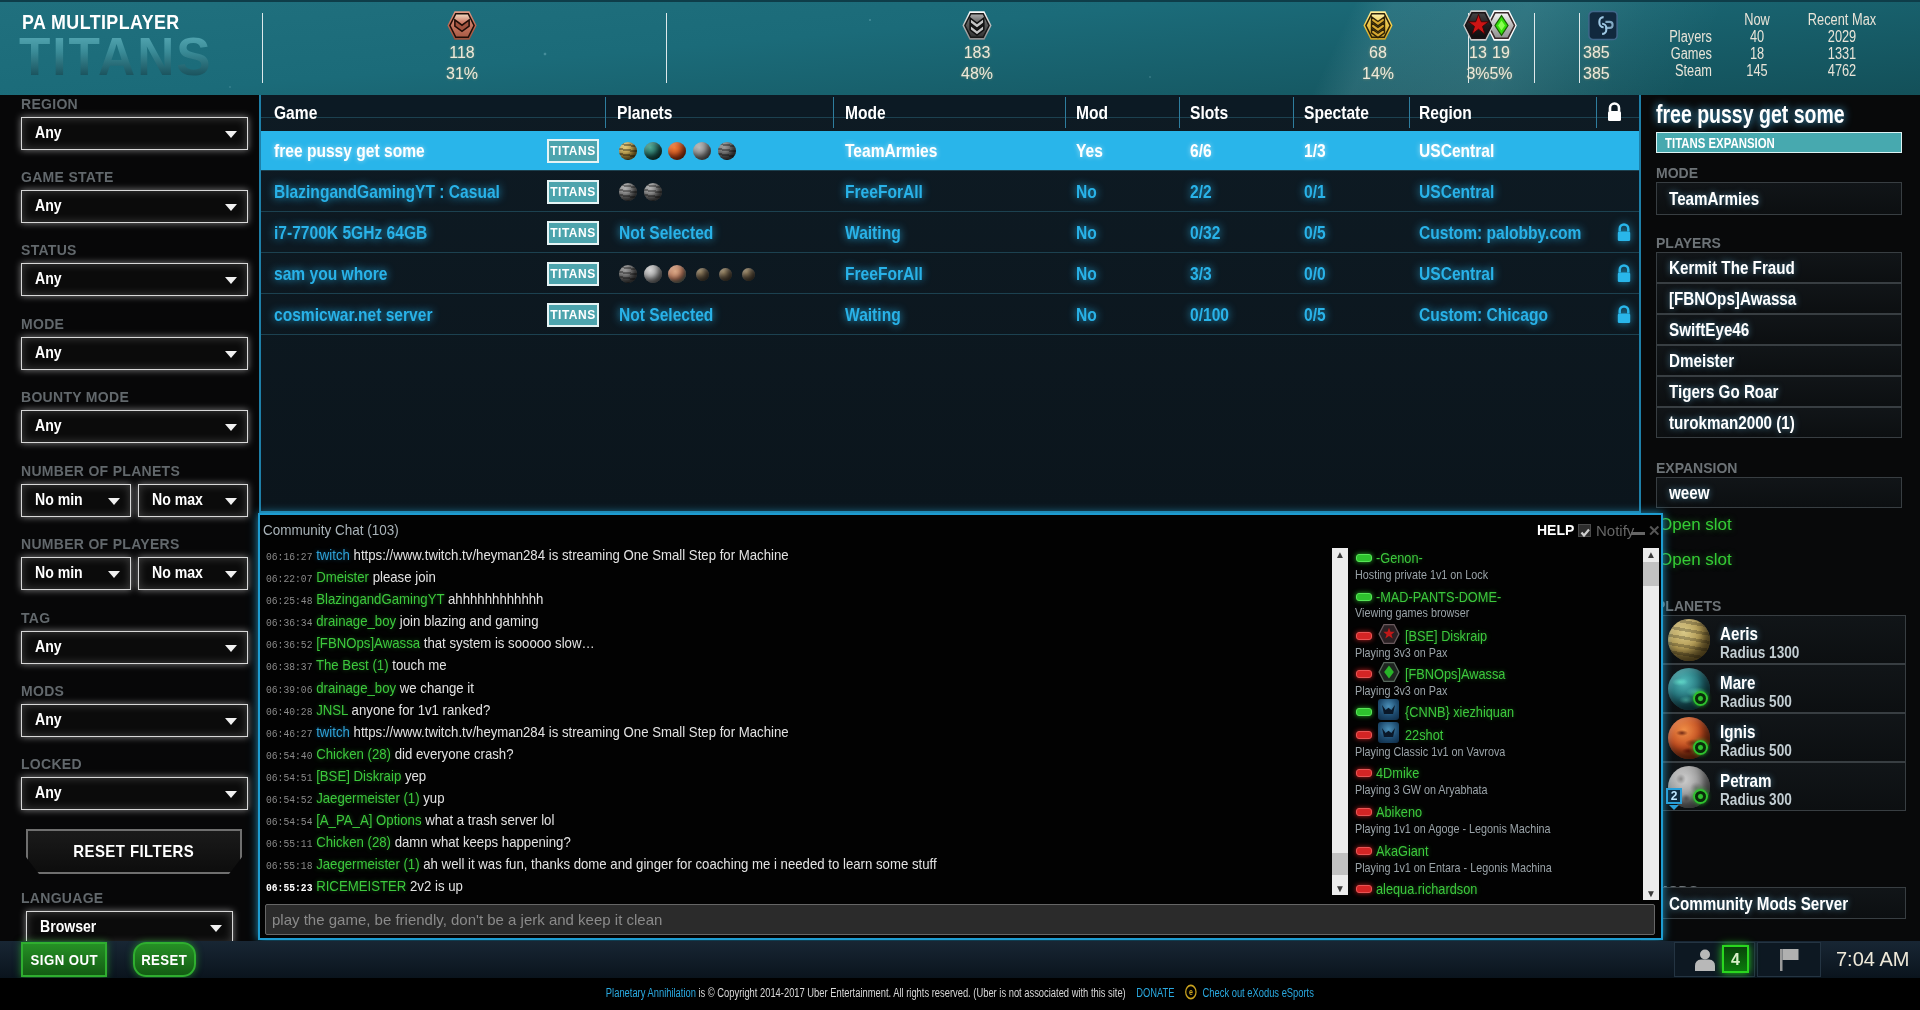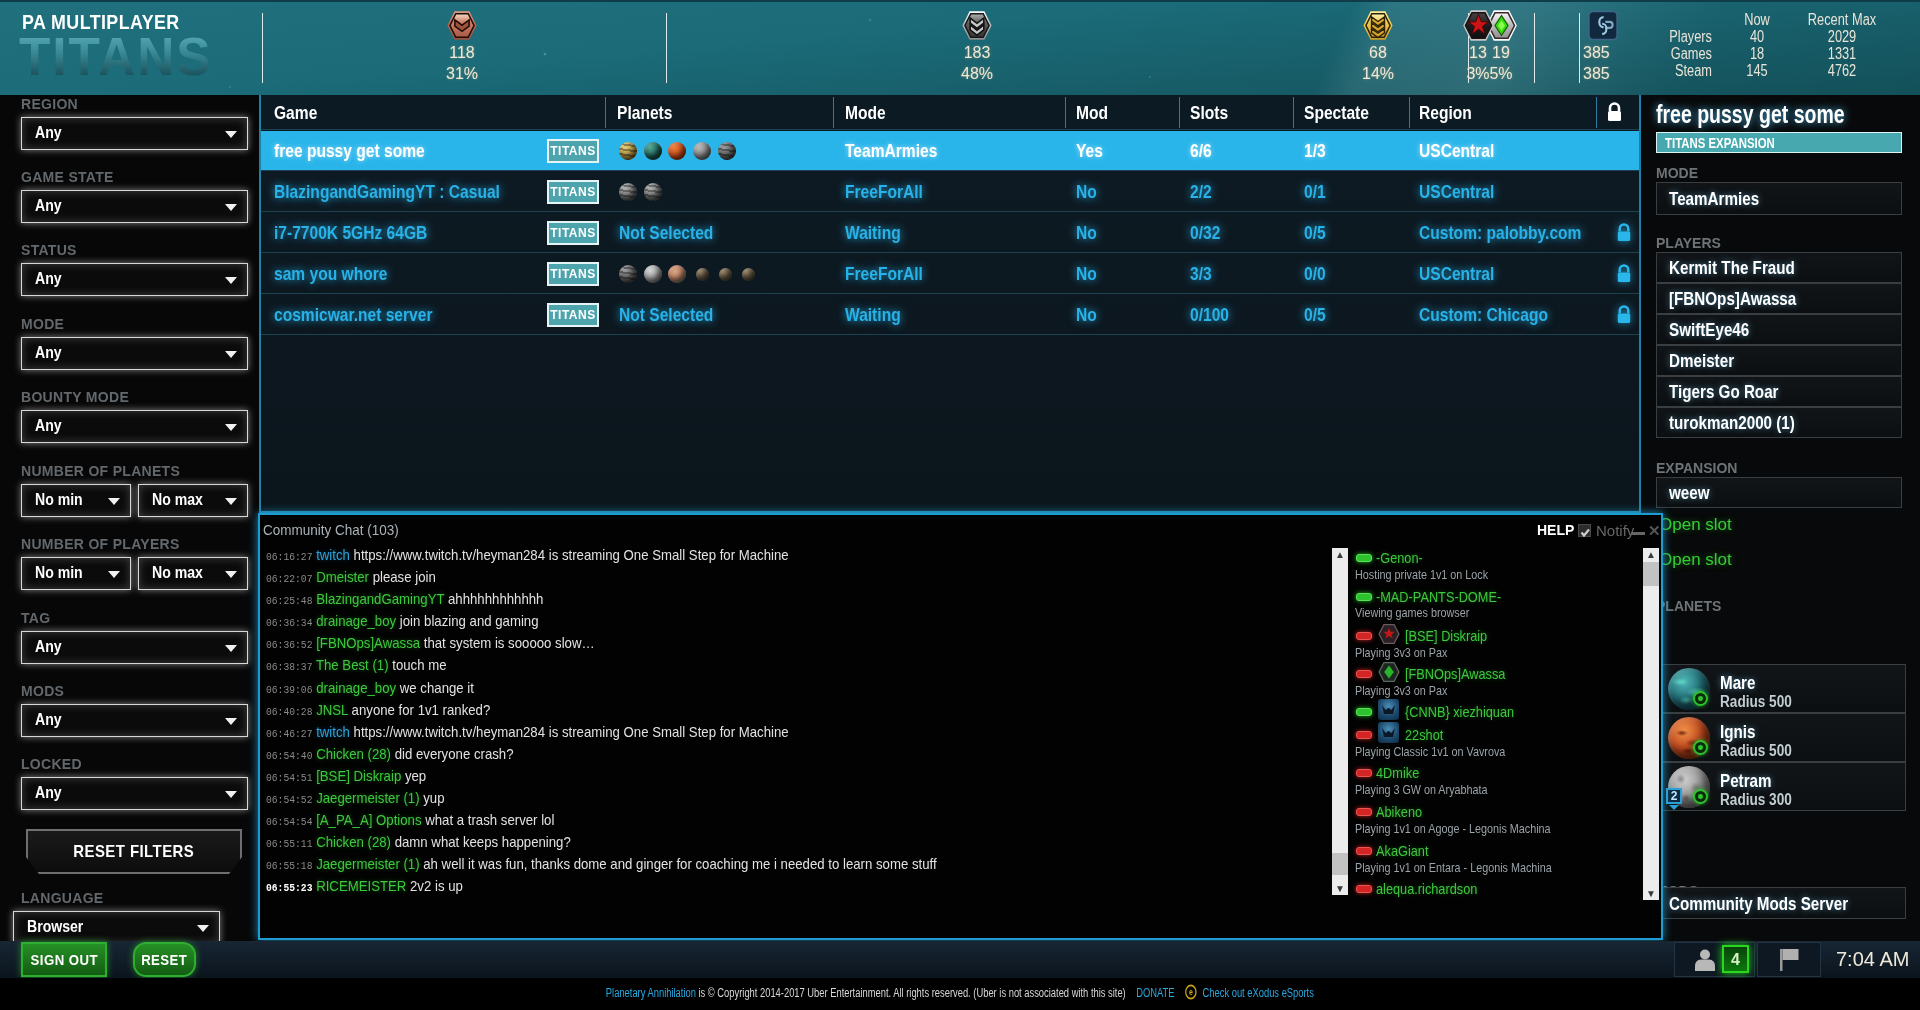--- a/index.html
+++ b/index.html
@@ -40,21 +40,21 @@
 #resetf span { display:inline-block; transform:scaleX(.88); }
 #resetf { position:absolute; left:26px; top:734px; width:216px; height:45px;
   background:linear-gradient(#1a1a1a,#0d0d0d); border:2px solid #6f6f6f;
   box-shadow:0 0 8px rgba(255,255,255,.35); color:#fff; font-size:17px; font-weight:bold;
   text-align:center; line-height:41px; letter-spacing:.5px;
   clip-path:polygon(0 0,216px 0,216px 28px,203px 45px,13px 45px,0 28px); }
 
 
 #tpanel { position:absolute; left:259px; top:95px; width:1382px; height:418px;
   background:linear-gradient(#0e1b24,#0b151c); border:2px solid #1e7fa8; border-top:none; }
-#thead { position:absolute; left:0; top:0; width:1378px; height:35px; background:#0c1a24; border-bottom:1px solid #1c4150; }
+#thead { position:absolute; left:0; top:0; width:1378px; height:23px; background:#0c1a24; border-bottom:1px solid #1c4150; }
 #thead .h { position:absolute; top:7px; color:#fff; font-size:19px; font-weight:bold; transform:scaleX(.82); transform-origin:left center; }
 #thead .vline { position:absolute; top:2px; height:31px; width:1px; background:#2e7d9e; }
 .trow { position:absolute; left:0; width:1378px; height:40px; border-bottom:1px solid #1c4150; }
 .trow .c { position:absolute; top:9px; font-size:19px; font-weight:bold; color:#29b2e8;
   text-shadow:0 0 9px rgba(41,178,232,.95); transform:scaleX(.82); transform-origin:left center; white-space:nowrap; }
 .trow.sel { background:#29b5ea; }
 .trow.sel .c { color:#fff; text-shadow:0 0 6px rgba(255,255,255,.6); }
 .tbadge { position:absolute; left:286px; top:8px; width:52px; height:24px; background:#4da4ad;
   border:2px solid #e6f4f5; color:#fff; font-size:12px; font-weight:bold; text-align:center; line-height:20px; letter-spacing:.5px; }
 .planet { position:absolute; border-radius:50%;
@@ -275,21 +275,21 @@
   <div class="dd" style="left:21px;top:462px;width:110px"><em>No min</em><span class="arr"></span></div>
   <div class="dd" style="left:138px;top:462px;width:110px"><em>No max</em><span class="arr"></span></div>
   <div class="flbl" style="top:515px">TAG</div>
   <div class="dd" style="left:21px;top:536px;width:227px"><em>Any</em><span class="arr"></span></div>
   <div class="flbl" style="top:588px">MODS</div>
   <div class="dd" style="left:21px;top:609px;width:227px"><em>Any</em><span class="arr"></span></div>
   <div class="flbl" style="top:661px">LOCKED</div>
   <div class="dd" style="left:21px;top:682px;width:227px"><em>Any</em><span class="arr"></span></div>
   <div id="resetf"><span>RESET FILTERS</span></div>
   <div class="flbl" style="top:795px">LANGUAGE</div>
-  <div class="dd" style="left:13px;top:816px;width:207px"><em>Browser</em><span class="arr"></span></div>
+  <div class="dd" style="left:26px;top:816px;width:207px"><em>Browser</em><span class="arr"></span></div>
 </div>
 
 <div id="rightbar">
   <div id="rtitle">free pussy get some</div>
   <div id="rexp"><span>TITANS EXPANSION</span></div>
 
   <div class="rlbl" style="top:70px">MODE</div>
   <div class="rbox" style="top:87px;height:33px">
       <div class="t" style="top:5px">TeamArmies</div>
     </div>
@@ -315,20 +315,25 @@
     </div>
 
   <div class="rlbl" style="top:365px">EXPANSION</div>
   <div class="rbox" style="top:382px;height:31px">
       <div class="t" style="top:4px">weew</div>
     </div>
   <div class="openslot" style="top:420px">Open slot</div>
   <div class="openslot" style="top:455px">Open slot</div>
 
   <div class="rlbl" style="top:503px">PLANETS</div>
+  <div class="rbox" style="top:520px;height:49px;width:250px">
+    <div class="picon band" style="background:radial-gradient(circle at 38% 32%,#d8c887 0%,#b39a52 45%,#7a6228 80%,#4a3a14 100%)"></div>
+    <div class="pname">Aeris</div>
+      <div class="prad">Radius 1300</div>
+  </div>
   <div class="rbox" style="top:569px;height:49px;width:250px">
     <div class="picon swirl" style="background:radial-gradient(circle at 38% 32%,#4fb8b8 0%,#237078 45%,#12424e 80%,#0a2830 100%)"></div>
     <div class="pname">Mare</div>
       <div class="prad">Radius 500</div>
     <div class="metal" style="left:36px;top:26px"></div>
   </div>
   <div class="rbox" style="top:618px;height:49px;width:250px">
     <div class="picon crack" style="background:radial-gradient(circle at 38% 32%,#f09048 0%,#c44d20 45%,#802a0c 80%,#4a1505 100%)"></div>
     <div class="pname">Ignis</div>
       <div class="prad">Radius 500</div>
@@ -534,20 +539,21 @@
     <div class="badge r" style="left:1096px;top:370px"></div>
     <div class="ulitem" style="left:1116px;top:365px">alequa.richardson</div>
   </div>
 
   <div class="sbar" style="left:1383px;top:33px;height:352px;">
     <div class="ar" style="top:0">▲</div>
     <div class="thumb" style="top:14px;height:24px;"></div>
     <div class="ar" style="bottom:0">▼</div>
   </div>
 
+  <div id="chatinput">play the game, be friendly, don't be a jerk and keep it clean</div>
 </div>
 
 <div id="botbar">
   <div class="gbtn" style="left:21px;width:86px;line-height:31px;"><span>SIGN OUT</span></div>
   <div class="gbtn" style="left:133px;width:63px;line-height:31px;border-radius:13px;"><span>RESET</span></div>
   <div style="position:absolute;left:1674px;top:1px;width:81px;height:35px;background:#0d1822;border:1px solid #243442;"></div>
   <div style="position:absolute;left:1757px;top:1px;width:64px;height:35px;background:#0d1822;border:1px solid #243442;"></div>
   <svg style="position:absolute;left:1693px;top:7px" width="24" height="23" viewBox="0 0 24 23">
       <circle cx="12" cy="6.5" r="5" fill="#b8b8b8"></circle>
       <path d="M2 23 L2 18 Q2 12 8 11.5 L16 11.5 Q22 12 22 18 L22 23 Z" fill="#b8b8b8"></path>

